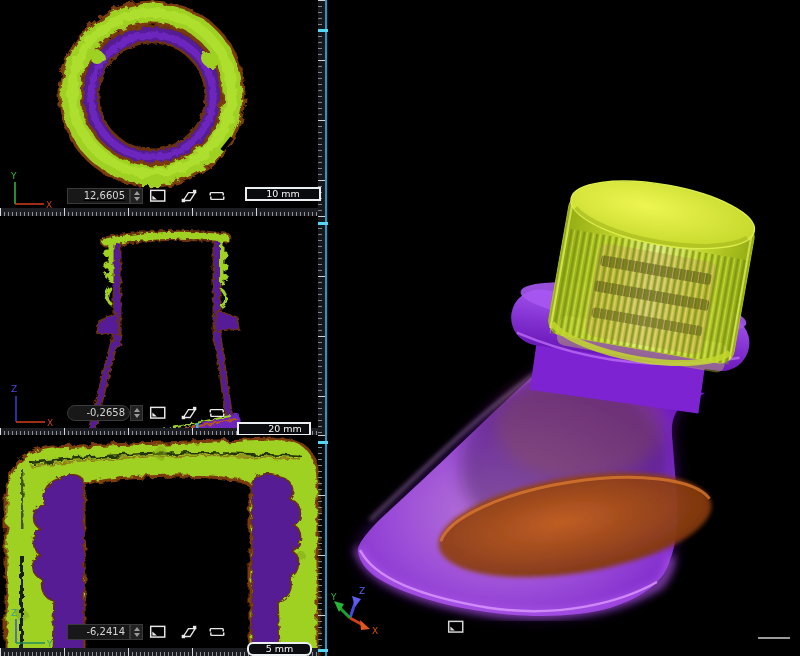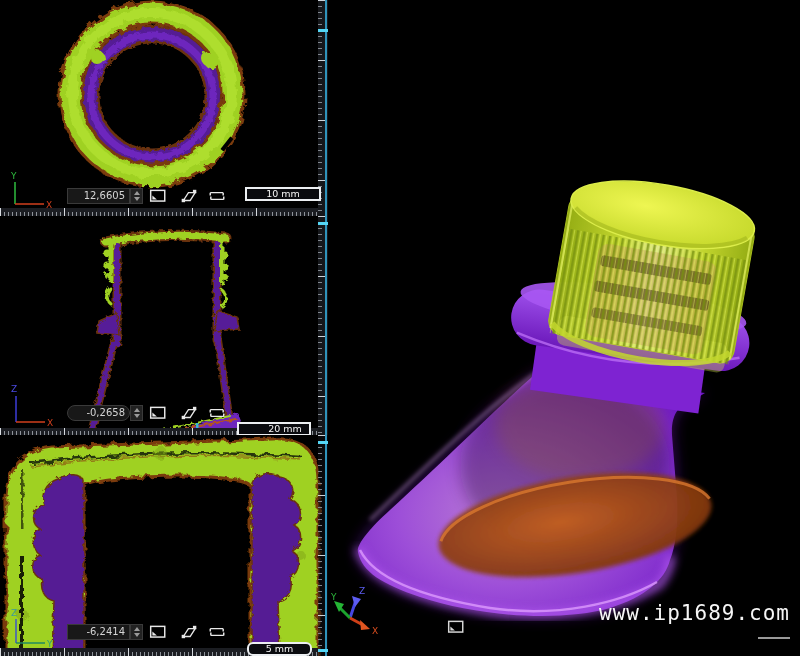--- a/index.html
+++ b/index.html
@@ -88,21 +88,21 @@
       </g>
       <rect x="225" y="136" width="4" height="16" fill="#000" transform="rotate(38 227 144)"></rect>
       <g>
         <line x1="15" y1="182" x2="15" y2="204" stroke="#2fbd3f" stroke-width="1.5"></line>
         <line x1="15" y1="204" x2="44" y2="204" stroke="#d23f1c" stroke-width="1.5"></line>
         <text x="11" y="179" class="axlab" fill="#2fbd3f">Y</text>
         <text x="46" y="208" class="axlab" fill="#d23f1c">X</text>
       </g>
     </svg>
 
-    <div class="spinbox" style="top:188px;">
+    <div class="spinbox" style="top:188px;text-decoration:underline;">
       <span class="spin-value">12,6605</span>
     </div>
     <div class="spinner" style="top:188px;">
       <div class="tri-up"></div>
       <div class="tri-dn"></div>
     </div>
     <div class="tool-icon" style="left:149px;top:188px;">
       <svg width="18" height="16" viewBox="0 0 16 13">
           <rect x="1.5" y="1.5" width="12.5" height="9.5" fill="none" stroke="#e8e8e8" stroke-width="1.3"></rect>
           <polygon points="3,9.5 7,9.5 3,6" fill="#e8e8e8"></polygon>
@@ -369,17 +369,16 @@
       </g>
     </svg>
 
     <div class="fit3d">
       <svg width="18" height="16" viewBox="0 0 16 13">
           <rect x="1.5" y="1.5" width="12.5" height="9.5" fill="none" stroke="#d8d8d8" stroke-width="1.3"></rect>
           <polygon points="3,9.5 7,9.5 3,6" fill="#d8d8d8"></polygon>
         </svg>
     </div>
 
-    <div class="watermark">www.ip1689.com</div>
     <div class="wm-line"></div>
   </div>
 
 </div>
 
 </body></html>

